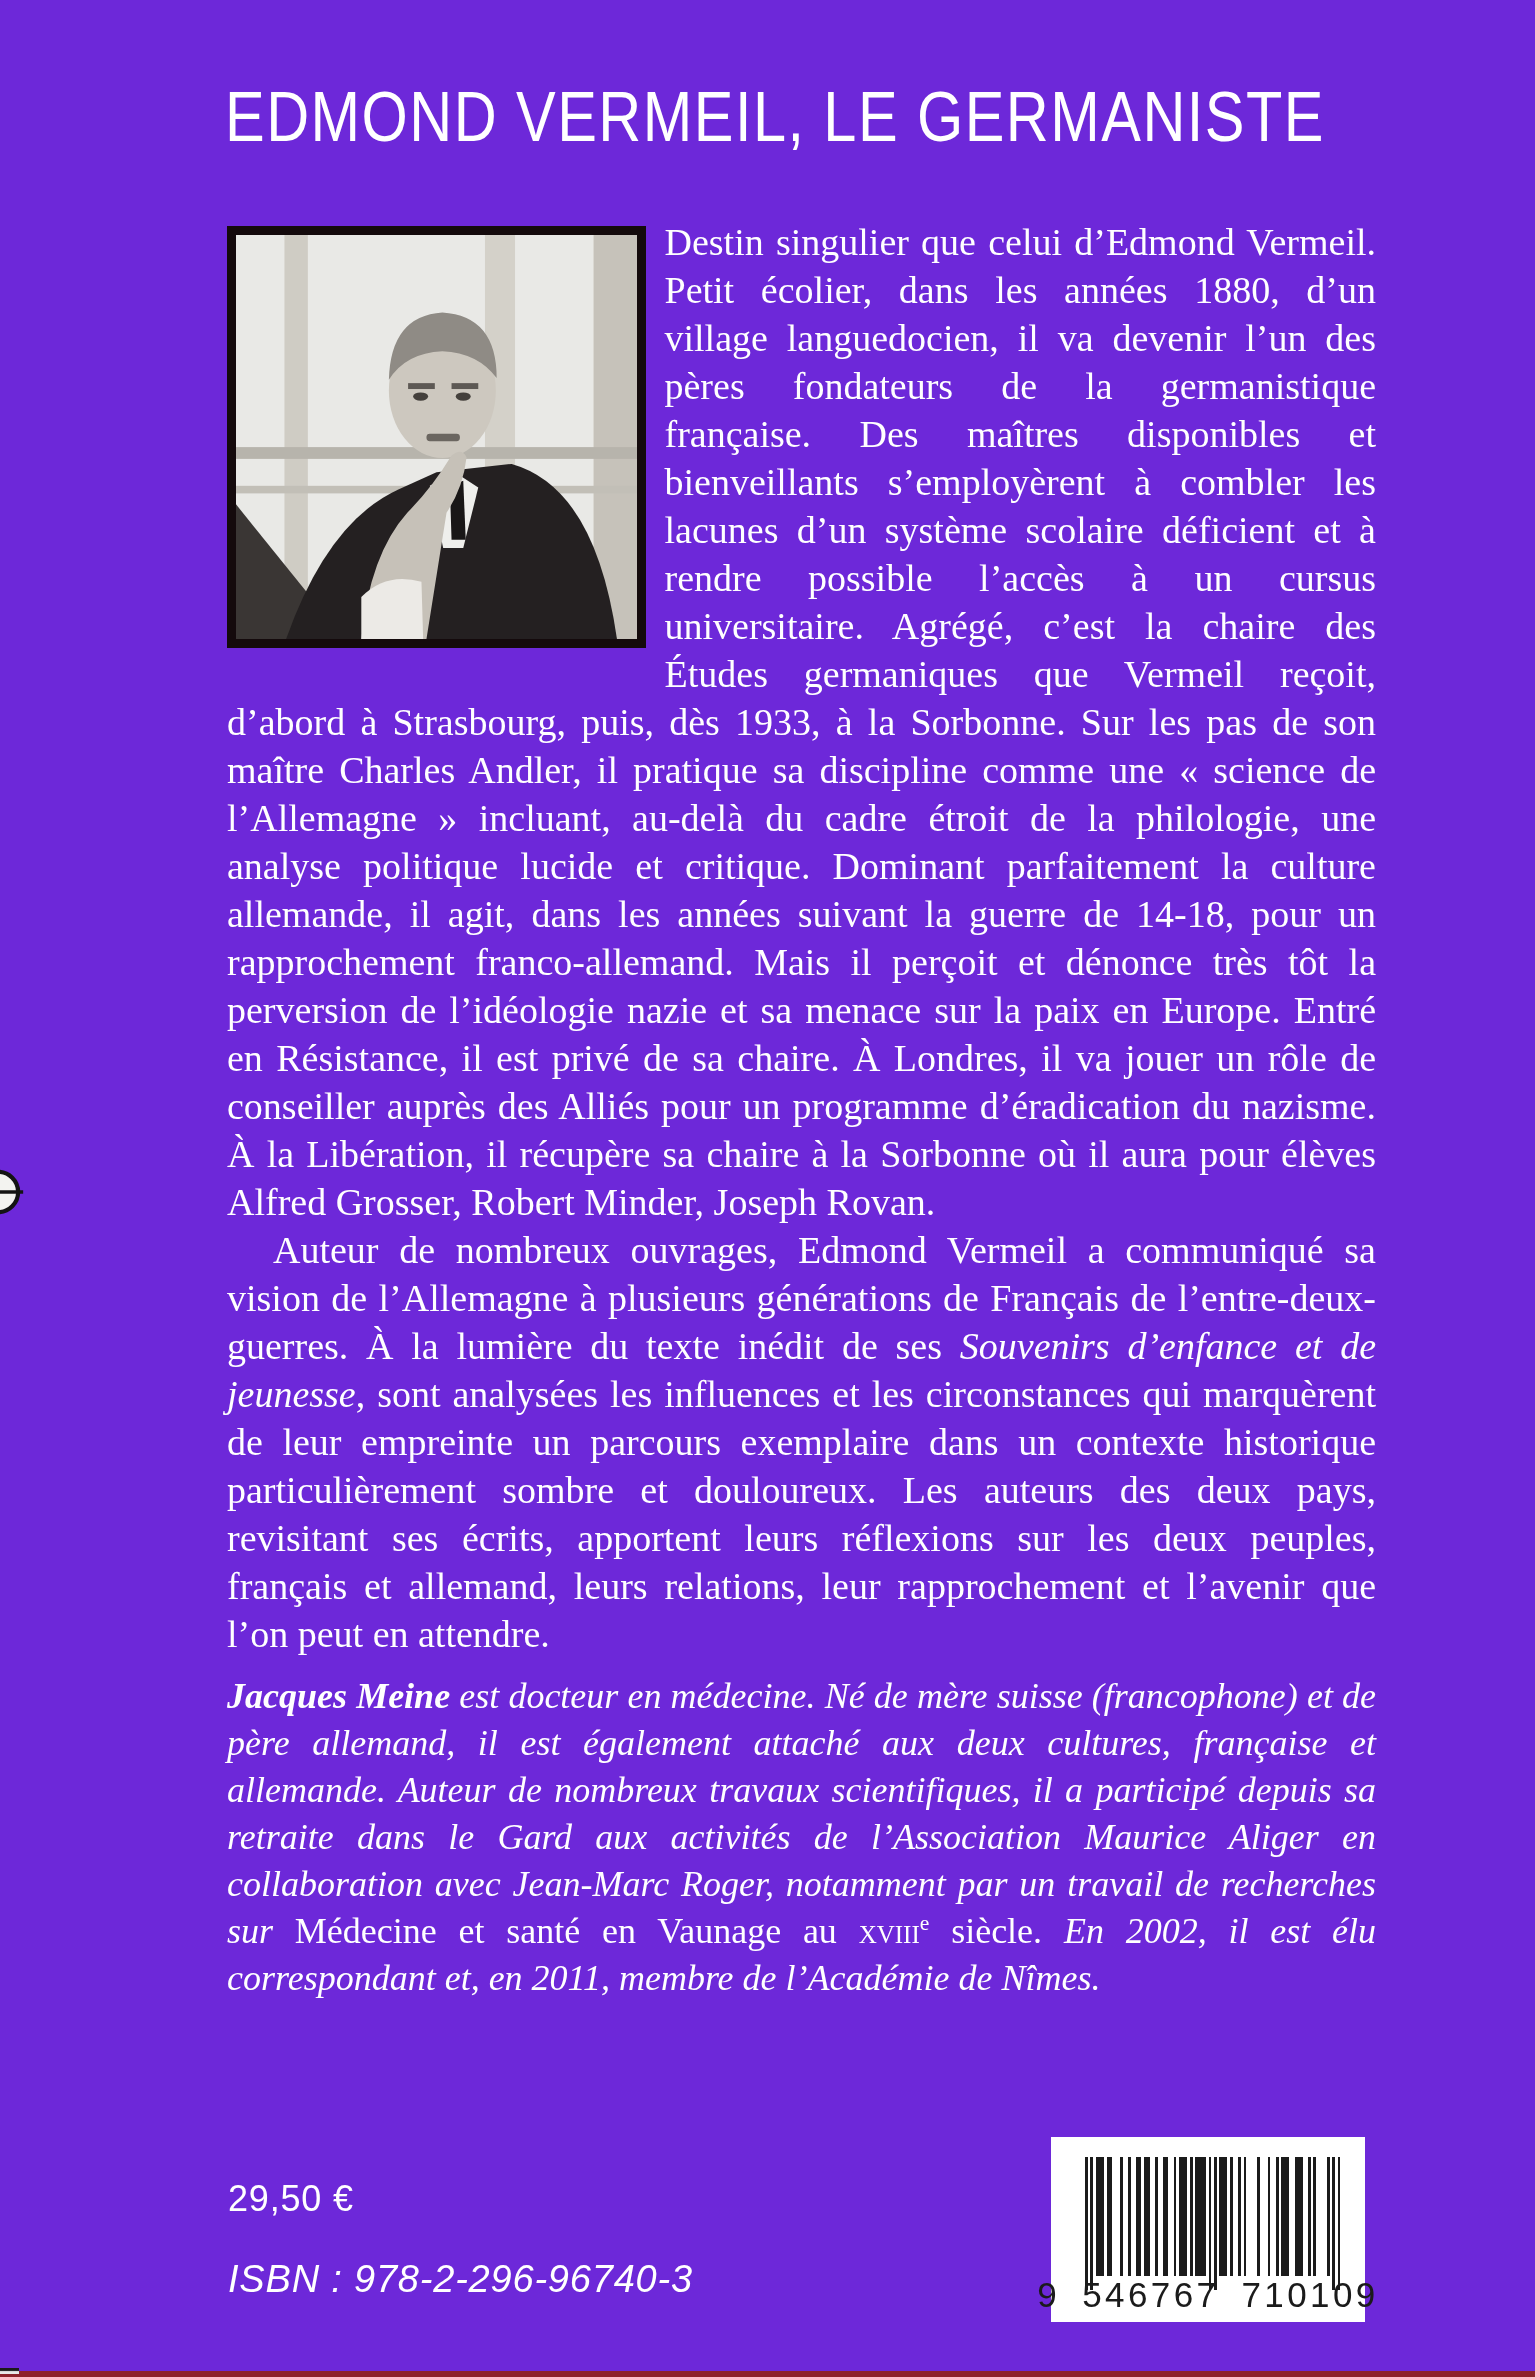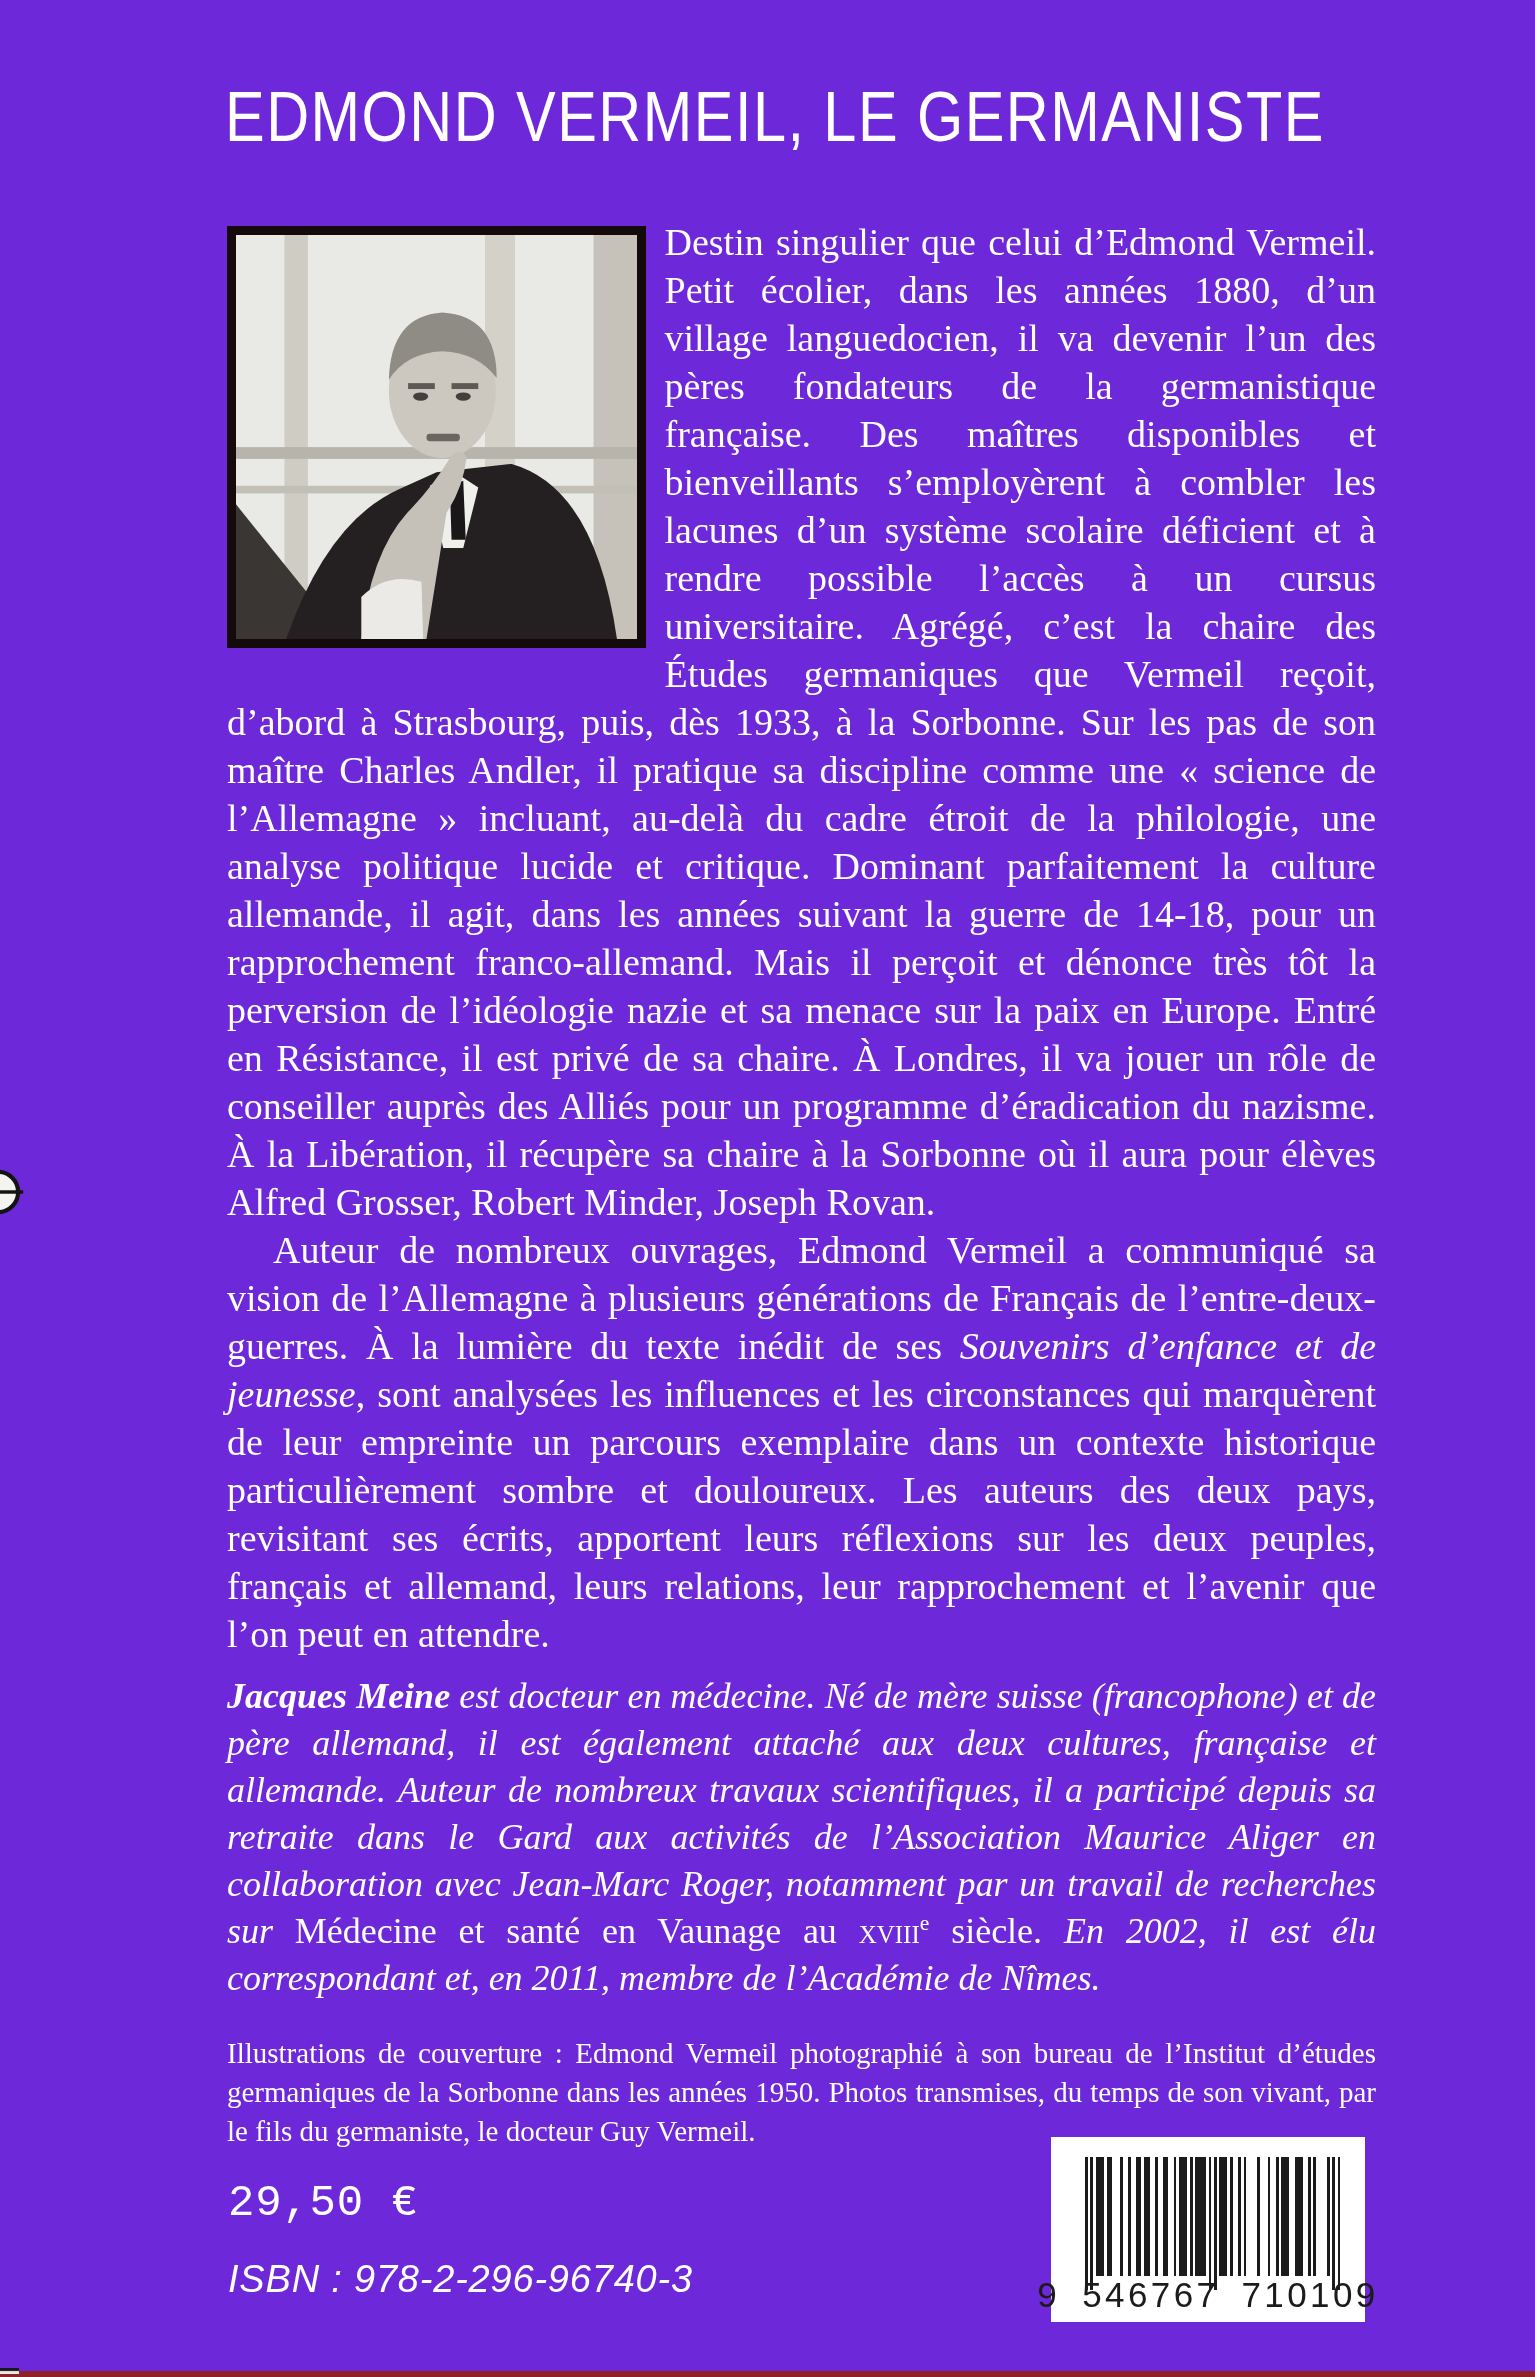--- a/index.html
+++ b/index.html
@@ -46,21 +46,21 @@
   .sc { font-variant:small-caps; }
   .bio sup { font-size:60%; line-height:0; }
   
   .credits {
     position:absolute; left:227px; top:2034px; width:1149px;
     font-size:29px; line-height:39px; text-align:justify;
   }
   
   .price {
     position:absolute; left:228px; top:2178px;
-    font-family:Liberation Mono, monospace; font-size:44px; letter-spacing:0.8px;
+    font-family:Liberation Sans, sans-serif; font-size:36px; letter-spacing:0.8px;
   }
   .isbn {
     position:absolute; left:228px; top:2258px;
     font-family:"Liberation Sans", sans-serif; font-size:38px; letter-spacing:0.8px;font-style:italic;
   }
   
   .barcode-box {
     position:absolute; left:1051px; top:2137px;
     width:314px; height:185px; background:#ffffff;
   }
@@ -117,21 +117,20 @@
       </svg>
     </div>
     <p class="para1">Destin singulier que celui d’Edmond Vermeil. Petit écolier, dans les années 1880, d’un village languedocien, il va devenir l’un des pères fondateurs de la germanistique française. Des maîtres disponibles et bienveillants s’employèrent à combler les lacunes d’un système scolaire déficient et à rendre possible l’accès à un cursus universitaire. Agrégé, c’est la chaire des Études germaniques que Vermeil reçoit, d’abord à Strasbourg, puis, dès 1933, à la Sorbonne. Sur les pas de son maître Charles Andler, il pratique sa discipline comme une « science de l’Allemagne » incluant, au-delà du cadre étroit de la philologie, une analyse politique lucide et critique. Dominant parfaitement la culture allemande, il agit, dans les années suivant la guerre de 14-18, pour un rapprochement franco-allemand. Mais il perçoit et dénonce très tôt la perversion de l’idéologie nazie et sa menace sur la paix en Europe. Entré en Résistance, il est privé de sa chaire. À Londres, il va jouer un rôle de conseiller auprès des Alliés pour un programme d’éradication du nazisme. À la Libération, il récupère sa chaire à la Sorbonne où il aura pour élèves Alfred Grosser, Robert Minder, Joseph Rovan.</p>
     <p class="para2"><span>Auteur de nombreux ouvrages, Edmond Vermeil a communiqué sa vision de l’Allemagne à plusieurs générations de Français de l’entre-deux-guerres. À la lumière du texte inédit de ses </span><span class="italic">Souvenirs d’enfance et de jeunesse</span><span>, sont analysées les influences et les circonstances qui marquèrent de leur empreinte un parcours exemplaire dans un contexte historique particulièrement sombre et douloureux. Les auteurs des deux pays, revisitant ses écrits, apportent leurs réflexions sur les deux peuples, français et allemand, leurs relations, leur rapprochement et l’avenir que l’on peut en attendre.</span></p>
   </div>
 
   <div class="bio">
     <span class="name">Jacques Meine</span><span> est docteur en médecine. Né de mère suisse (francophone) et de père allemand, il est également attaché aux deux cultures, française et allemande. Auteur de nombreux travaux scientifiques, il a participé depuis sa retraite dans le Gard aux activités de l’Association Maurice Aliger en collaboration avec Jean-Marc Roger, notamment par un travail de recherches sur </span><span class="roman"><span>Médecine et santé en Vaunage au </span><span class="sc">xviii</span><sup>e</sup><span> siècle.</span></span><span> En 2002, il est élu correspondant et, en 2011, membre de l’Académie de Nîmes.</span>
   </div>
 
-  <div class="credits">Illustrations de couverture : Edmond Vermeil photographié à son bureau de l’Institut d’études germaniques de la Sorbonne dans les années 1950. Photos transmises, du temps de son vivant, par le fils du germaniste, le docteur Guy Vermeil.</div>
 
   <div class="price">29,50 €</div>
   <div class="isbn">ISBN : 978-2-296-96740-3</div>
 
   <div class="barcode-box">
     <div class="bars">
         <div class="module black guard"></div>
         <div class="module"></div>
         <div class="module black guard"></div>
         <div class="module"></div>

